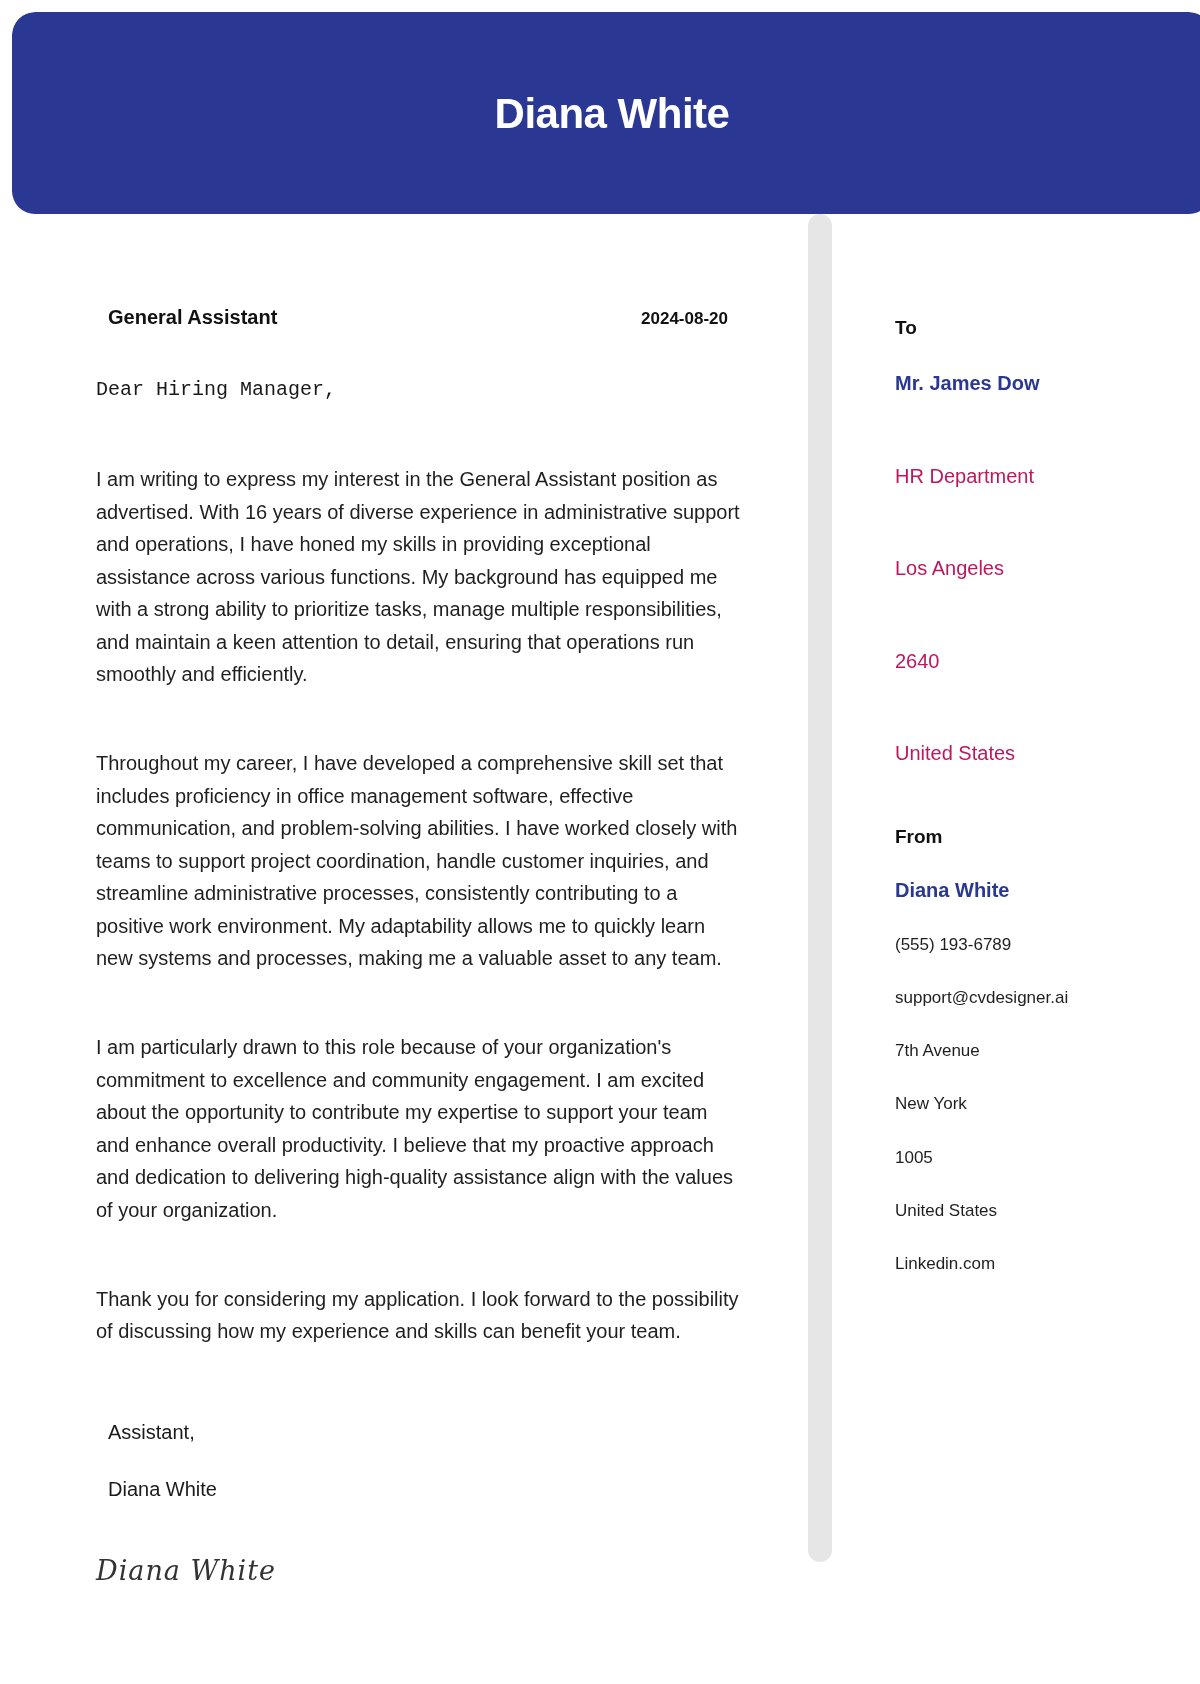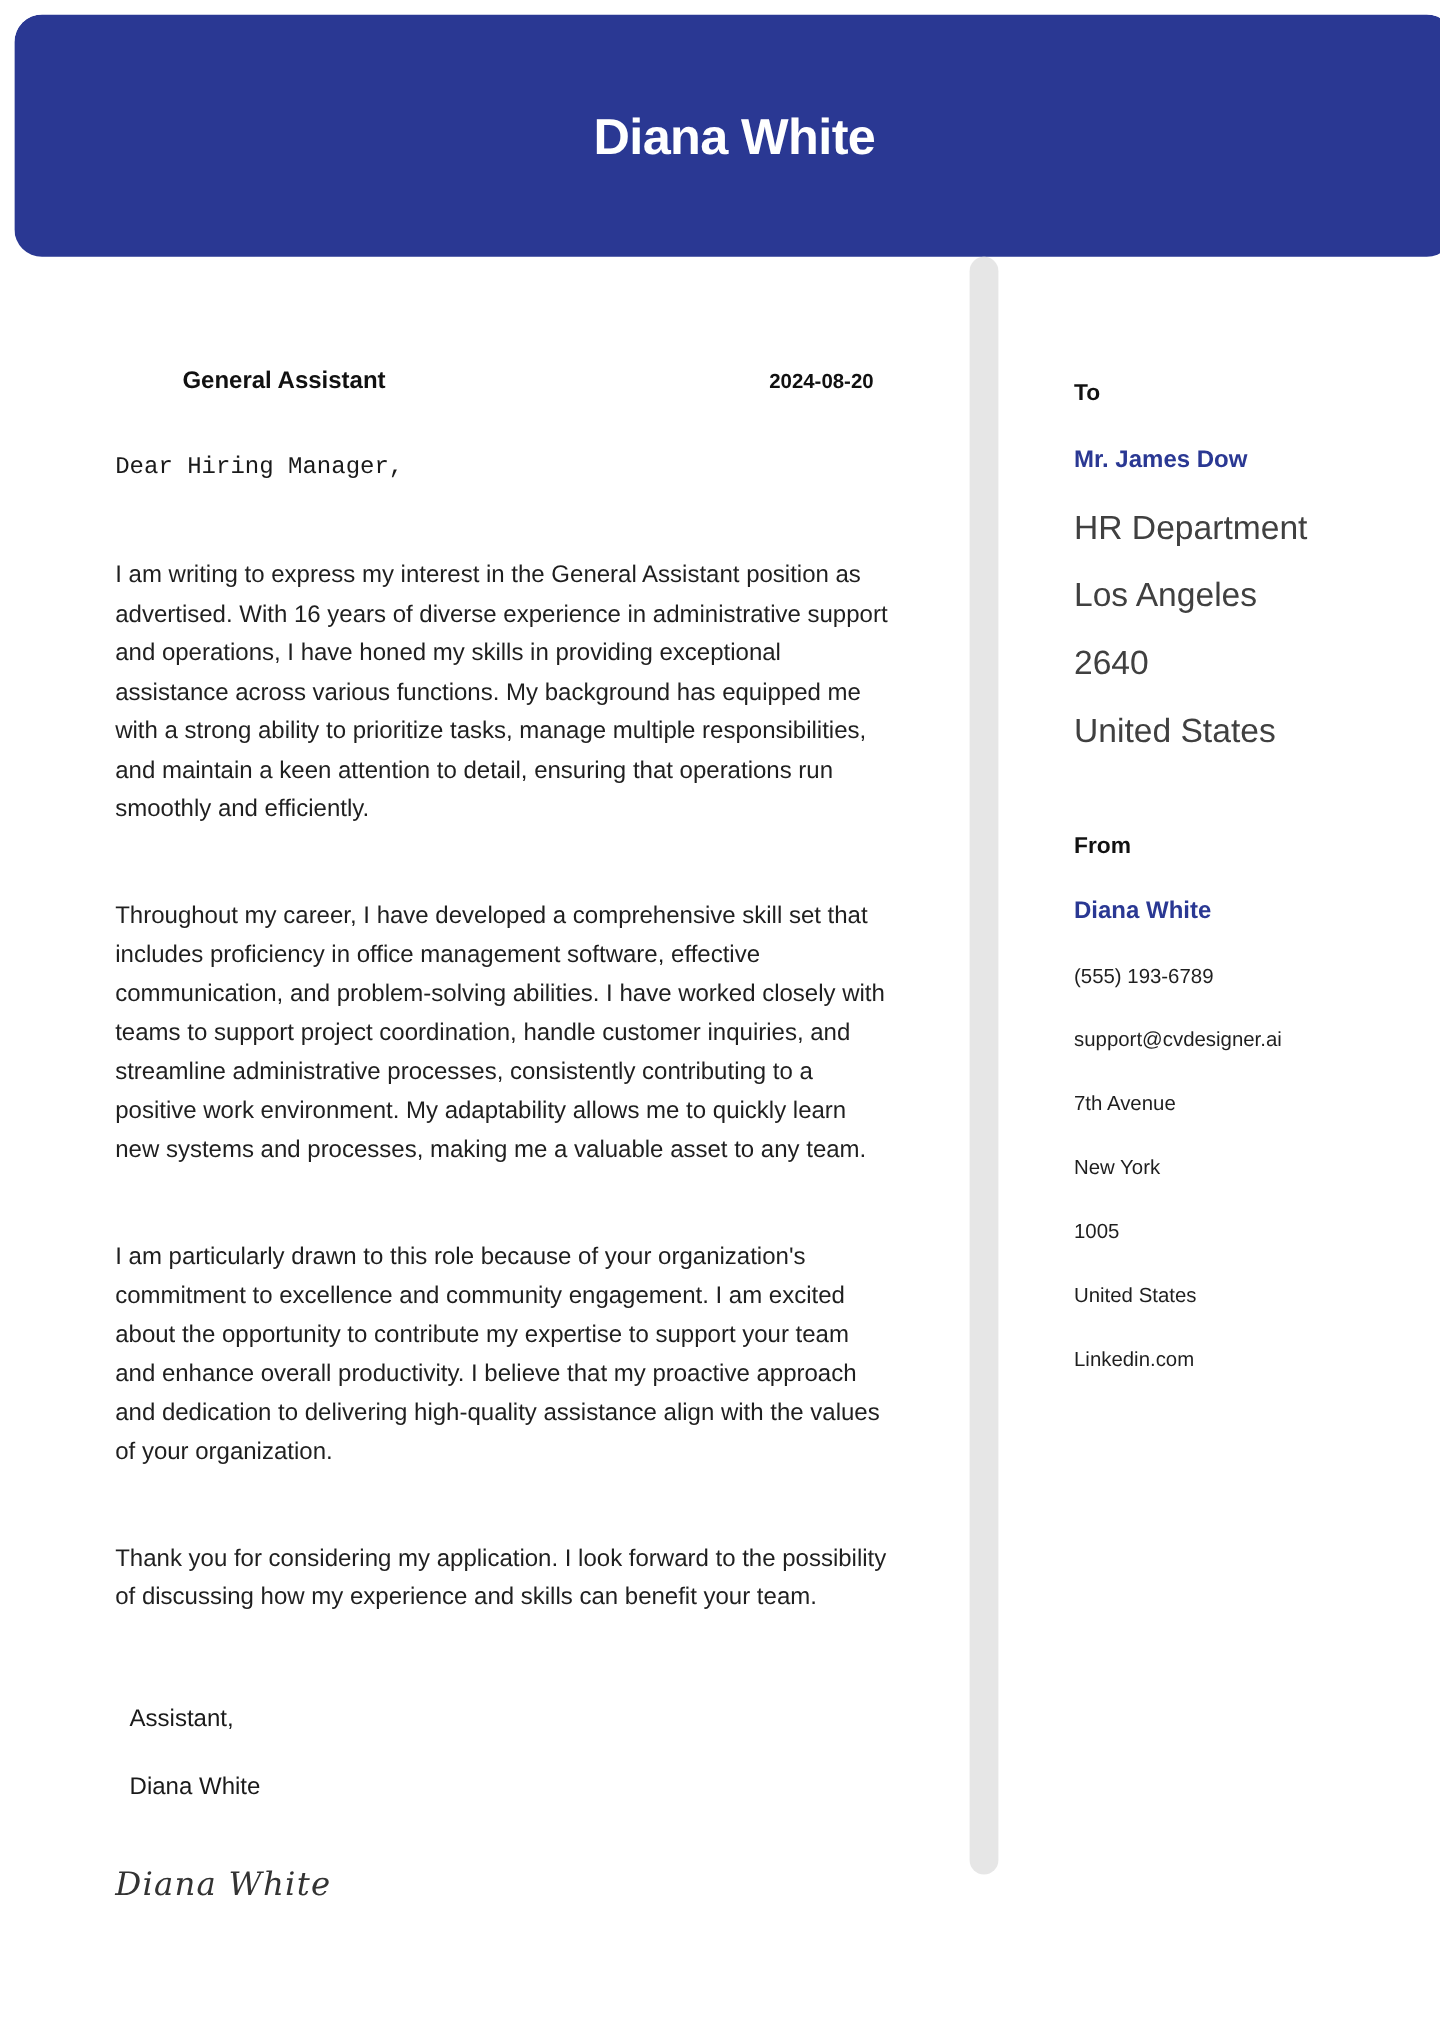--- a/index.html
+++ b/index.html
@@ -3,31 +3,31 @@
 <meta charset="utf-8">
 <style>
   * { margin:0; padding:12px; box-sizing:border-box;border-radius:23px; }
   html, body { width:1200px; height:1684px; background:#ffffff; overflow:hidden; }
   body { font-family:"Liberation Sans", sans-serif; color:#1a1a1a; position:relative; }
   .header { position:absolute; left:0; top:0; width:1200px; height:202px; background:#2a3893; display:flex; align-items:center; justify-content:center; }
   .header h1 { color:#ffffff; font-size:42px; font-weight:700; letter-spacing:-0.5px; margin-top:2px; }
   .divider { position:absolute; left:796px; top:202px; width:3px; height:1348px; background:#e6e6e6; }
   .main { position:absolute; left:60px; top:258px; width:692px; }
   .role-row { display:flex; justify-content:space-between; align-items:baseline; height:40px; }
-  .role { font-size:20px; font-weight:700; color:#111;margin-left:44px; }
+  .role { font-size:20px; font-weight:700; color:#111; }
   .date { font-size:17px; font-weight:700; color:#111; }
   .greeting { margin-top:40px; font-size:20px; line-height:32.5px;font-family:Liberation Mono, monospace; }
   .para { margin-top:32.5px; font-size:20px; line-height:32.5px; color:#1f1f1f; }
   .closing { margin-top:32.5px; font-size:20px; line-height:32.5px; }
   .signature { margin-top:14px; font-family:"DejaVu Serif", serif; font-style:italic; font-size:27px; color:#333; letter-spacing:1px; }
   .side { position:absolute; left:859px; top:262px; width:300px; }
   .side-h { font-size:19px; font-weight:700; color:#111; height:28px;margin-top:19px; }
   .rcpt-name { margin-top:22px; font-size:20px; font-weight:700; color:#2a3893; line-height:32.5px; }
-  .addr { font-size:28px; line-height:32.5px; color:#404040; }
-  .from-h { margin-top:45px; }
+  .addr { font-size:20px; line-height:32.5px; color:#be185d;margin-top:36px; }
+  .from-h { margin-top:32px; }
   .snd-name { margin-top:20px; font-size:20px; font-weight:700; color:#2a3893; line-height:32px; }
   .contact { font-size:17px; line-height:29.3px; color:#1f1f1f; }
 </style>
 </head>
 <body>
 
 <header class="header">
   <h1>Diana White</h1>
 </header>
 

